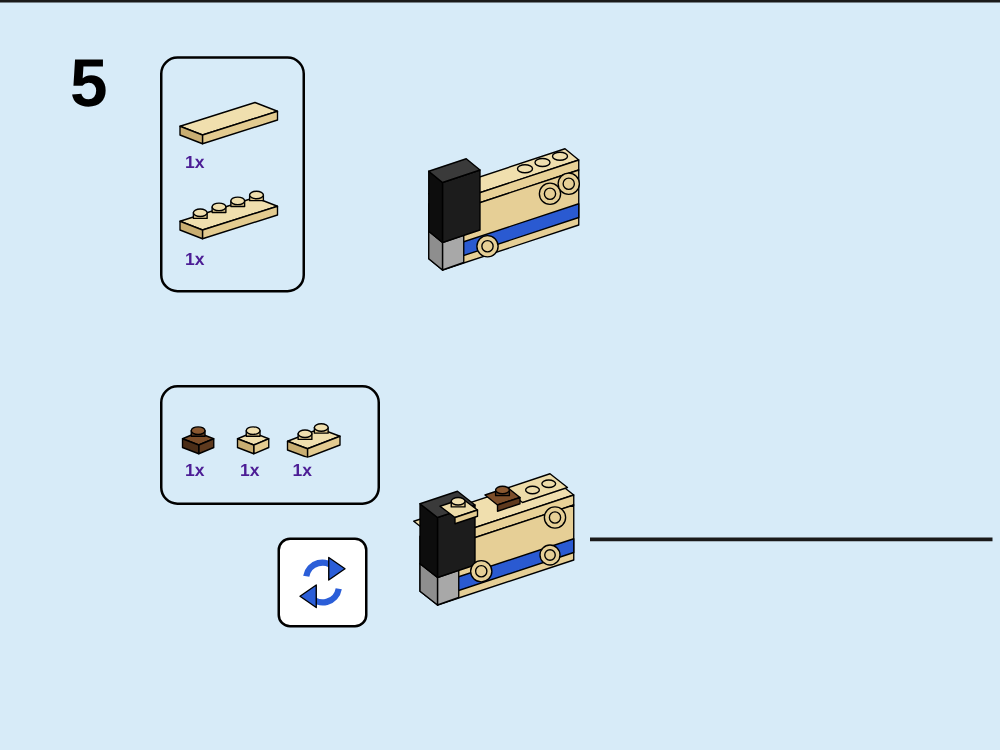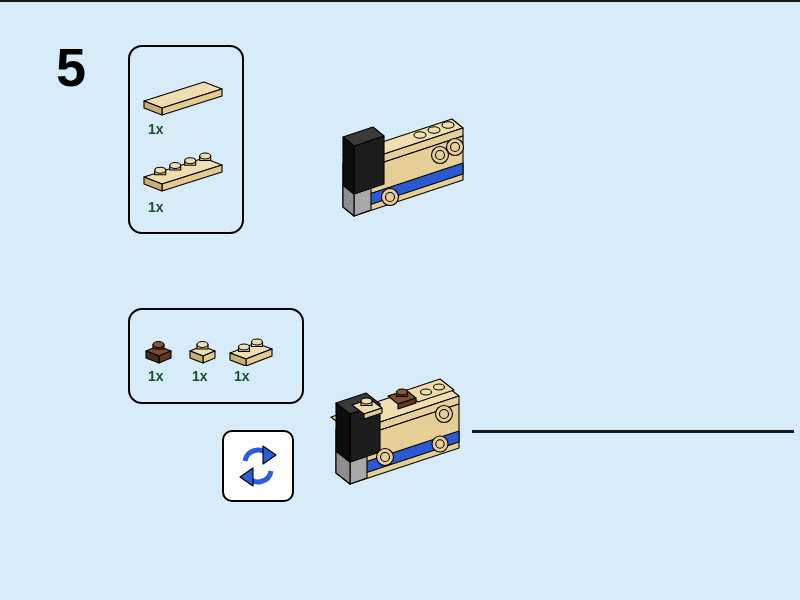--- a/index.html
+++ b/index.html
@@ -2,21 +2,21 @@
 <html><head>
 <meta charset="utf-8">
 <style>
   html,body{margin:0;padding:0;}
   .page{position:relative;width:800px;height:600px;background:#D7EBF8;overflow:hidden;
         font-family:"Liberation Sans", sans-serif;}
   .abs{position:absolute;}
   .topline{position:absolute;left:0;top:0;width:800px;height:2px;background:#1A1A1A;}
   .step-number{position:absolute;font-size:54px;font-weight:700;color:#000;line-height:1;}
   .parts-box{position:absolute;border:2px solid #000;border-radius:14px;background:transparent;}
-  .count{position:absolute;font-size:14px;font-weight:600;color:#14532d;}
+  .count{position:absolute;font-size:14px;font-weight:600;color:#4c1d95;}
   .rotate-box{position:absolute;left:222px;top:430px;width:68px;height:68px;background:#fff;
               border:2px solid #000;border-radius:10px;display:flex;align-items:center;justify-content:center;}
   .divider{position:absolute;left:472px;top:430px;width:322px;height:3px;background:#1A1A1A;}
   svg{display:block;}
   polygon,rect,ellipse,circle{stroke:#000;stroke-width:1.1;stroke-linejoin:round;}
 </style>
 </head>
 <body>
 
 <div class="page">

